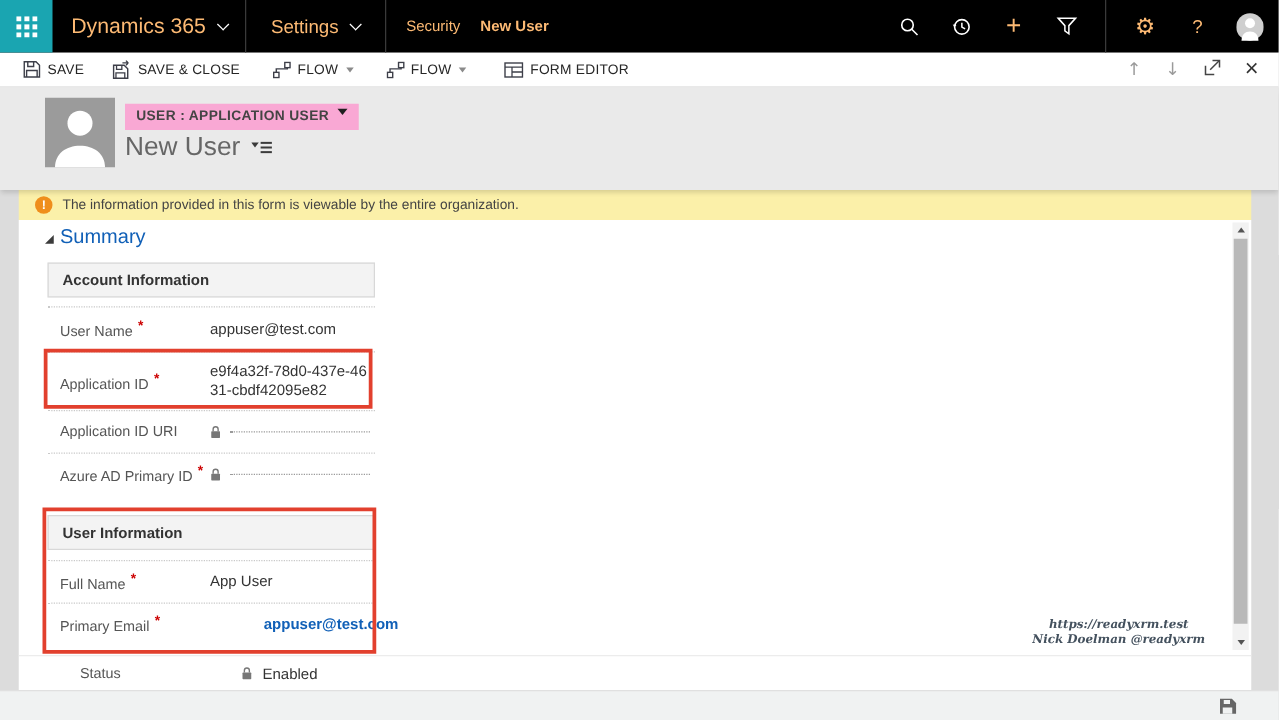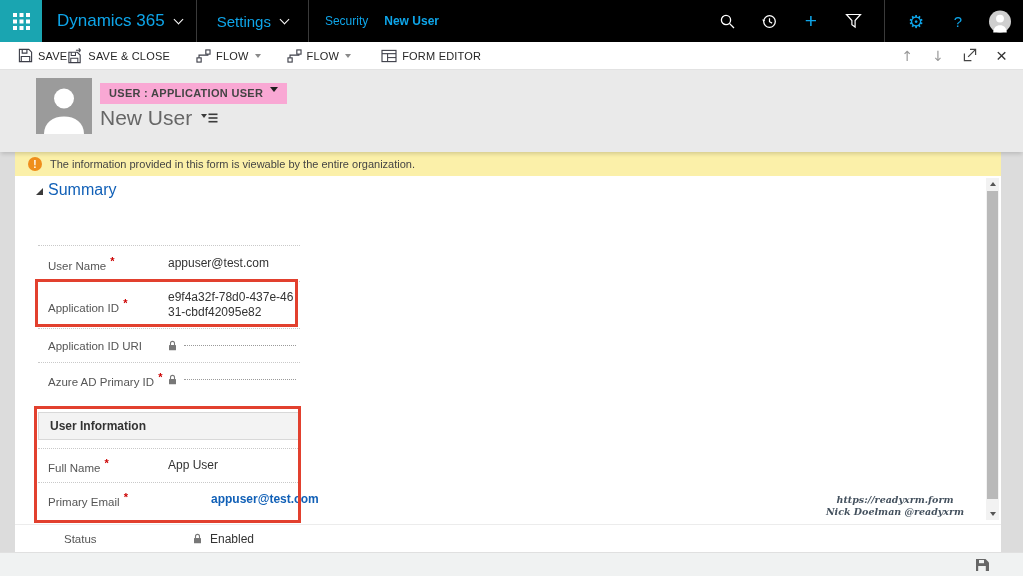--- a/index.html
+++ b/index.html
@@ -1,20 +1,20 @@
 <!DOCTYPE html>
 <html><head>
 <meta charset="utf-8">
 <style>
   * { margin:0; padding:0; box-sizing:border-box; }
   html,body { width:1023px; height:576px; overflow:hidden; }
   body { font-family:"Liberation Sans", sans-serif; background:#DCDCDC; position:relative; }
 
   
-  .navbar { position:absolute; left:0; top:0; width:1023px; height:42px; background:#000; display:flex; align-items:center; color:#0ea5e9; z-index:30; }
+  .navbar { position:absolute; left:0; top:0; width:1023px; height:42px; background:#000; display:flex; align-items:center; color:#fdba74; z-index:30; }
   .waffle { width:42px; height:42px; background:#1AA5B1; display:flex; align-items:center; justify-content:center; cursor:pointer; }
   .nav-app { font-size:17px; margin-left:15px; display:flex; align-items:center; cursor:pointer; }
   .nav-area { font-size:15px; display:flex; align-items:center; cursor:pointer; padding:0 6px; }
   .chev { width:7px; height:7px; border-right:1.4px solid #fff; border-bottom:1.4px solid #fff; transform:rotate(45deg); margin:-3px 0 0 10px; }
   .nav-div { width:1px; height:42px; background:#3a3a3a; margin:0 14px; }
   .crumbs { display:flex; gap:16px; font-size:12px; margin-left:2px; }
   .crumb { cursor:pointer; }
   .crumb.current { font-weight:bold; }
   .nav-right { margin-left:auto; display:flex; align-items:center; gap:20px; padding-right:12px; }
   .nav-ic { width:22px; height:22px; display:flex; align-items:center; justify-content:center; cursor:pointer; }
@@ -23,21 +23,21 @@
   .nav-help { font-size:15px; }
 
   
   .cmdbar { position:absolute; left:0; top:42px; width:1023px; height:28px; background:#fff; border-bottom:1px solid #E2E2E2; display:flex; align-items:center; padding-left:18px; font-size:11px; color:#262626; z-index:25; }
   .cmd { display:flex; align-items:center; cursor:pointer; letter-spacing:.2px; }
   .cmd svg { margin-right:5px; }
   .cmd-caret { width:0; height:0; border-left:3.5px solid transparent; border-right:3.5px solid transparent; border-top:4px solid #8a8a8a; margin-left:6px; }
   .cmd-right { margin-left:auto; display:flex; align-items:center; gap:19px; padding-right:16px; }
   .cmd-arrow { color:#9a9a9a; font-size:14px; cursor:pointer; font-family:"DejaVu Sans", sans-serif; }
   .cmd-close { color:#333; font-size:19px; font-weight:400; cursor:pointer; line-height:16px; }
-  .mr22{} .mr26{margin-right:26px;} .mr30{margin-right:30px;}
+  .mr22{margin-right:22px;} .mr26{margin-right:26px;} .mr30{margin-right:30px;}
 
   
   .headband { position:absolute; left:0; top:70px; width:1023px; height:82px; background:#EAEAEA; box-shadow:0 3px 4px -1px rgba(0,0,0,0.15); z-index:20; }
   .h-avatar { position:absolute; left:36px; top:8px; width:56px; height:56px; }
   .rectype { position:absolute; left:100px; top:13px; display:inline-flex; align-items:center; background:#f9a8d4; padding:4px 9px 5px 9px; cursor:pointer; }
   .rectype-label { font-size:11px; font-weight:bold; color:#444; letter-spacing:.3px; }
   .rectype-caret { width:0; height:0; border-left:4px solid transparent; border-right:4px solid transparent; border-top:5px solid #1f1f1f; margin:-8px 0 0 7px; }
   .titlerow { position:absolute; left:100px; top:36px; display:flex; align-items:center; }
   .rec-title { font-size:21px; font-weight:300; color:#666; }
   .switcher { margin-left:9px; margin-top:4px; cursor:pointer; }
@@ -248,20 +248,21 @@
   <span class="banner-text">The information provided in this form is viewable by the entire organization.</span>
 </div>
 
 <div class="formarea">
 
   <div class="summary-hdr">
     <span class="sum-tri"></span>
     <span class="sum-text">Summary</span>
   </div>
 
+  <div class="grp-hdr acct-hdr">Account Information</div>
 
   <div class="frow r-username">
     <span class="flabel"><span>User Name</span>&nbsp;<sup class="req">*</sup></span>
     <span class="fvalue">appuser@test.com</span>
   </div>
 
   <div class="frow r-appid">
     <span class="flabel"><span>Application ID</span>&nbsp;<sup class="req">*</sup></span>
     <span class="fvalue">e9f4a32f-78d0-437e-4631-cbdf42095e82</span>
   </div>
@@ -297,21 +298,21 @@
 
   <div class="frow r-email">
     <span class="flabel"><span>Primary Email</span>&nbsp;<sup class="req">*</sup></span>
     <span class="fvalue link">appuser@test.com</span>
   </div>
 
   <div class="hl-box hl-appid"></div>
   <div class="hl-box hl-userinfo"></div>
 
   <div class="watermark">
-    <div>https://readyxrm.form</div>
+    <div>https://readyxrm.test</div>
     <div>Nick Doelman @readyxrm</div>
   </div>
 
   <div class="vscroll">
     <div class="sb-btn sb-up">
         <span class="tri-up"></span>
       </div>
     <div class="sb-thumb"></div>
     <div class="sb-btn sb-dn">
         <span class="tri-dn"></span>

